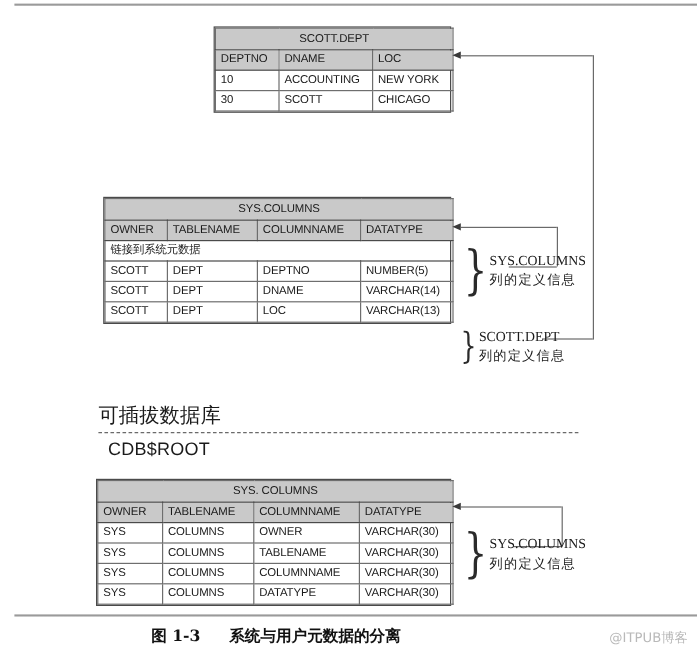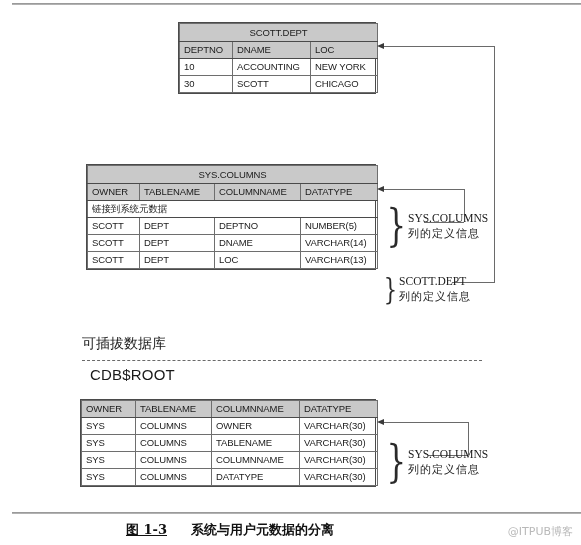--- a/index.html
+++ b/index.html
@@ -118,21 +118,21 @@
     font-family: "DejaVu Sans", sans-serif;
     font-size: 11px;
     letter-spacing: 1px;
   }
 
   
   #pdb-label {
     position: absolute;
     left: 82px; top: 335px;
     font-family: Liberation Sans, sans-serif;
-    font-size: 14px;
+    font-size: 17px;
     color: #1a1a1a;
   }
   #divider-dashed {
     position: absolute;
     left: 82px; top: 360px;
     width: 400px;
     border-top: 1.5px dashed #6a6a6a;
   }
   #cdb-root-label {
     position: absolute;
@@ -146,21 +146,21 @@
   #caption {
     position: absolute;
     left: 0; top: 521px;
     width: 460px;
     text-align: center;
     font-family: "DejaVu Serif", serif;
     font-weight: bold;
     font-size: 13px;
     color: #111111;
   }
-  #caption .cap-num { margin-right: 24px; text-decoration: underline; }
+  #caption .cap-num { margin-right: 24px; }
   #watermark {
     position: absolute;
     right: 8px; top: 524px;
     font-family: "DejaVu Sans", sans-serif;
     font-size: 11px;
     color: #b9b9b9;
   }
 </style>
 </head>
 <body>
@@ -243,20 +243,23 @@
 
 <div class="fig-table" id="tbl-sys-columns-bot">
   <table>
     <colgroup>
         <col style="width:54px">
         <col style="width:76px">
         <col style="width:88px">
         <col style="width:78px">
       </colgroup>
     <tbody>
+      <tr>
+          <td class="t-title" colspan="4">SYS. COLUMNS</td>
+        </tr>
       <tr class="t-head">
         <td>OWNER</td>
         <td>TABLENAME</td>
         <td>COLUMNNAME</td>
         <td>DATATYPE</td>
       </tr>
       <tr>
         <td>SYS</td>
         <td>COLUMNS</td>
         <td>OWNER</td>

